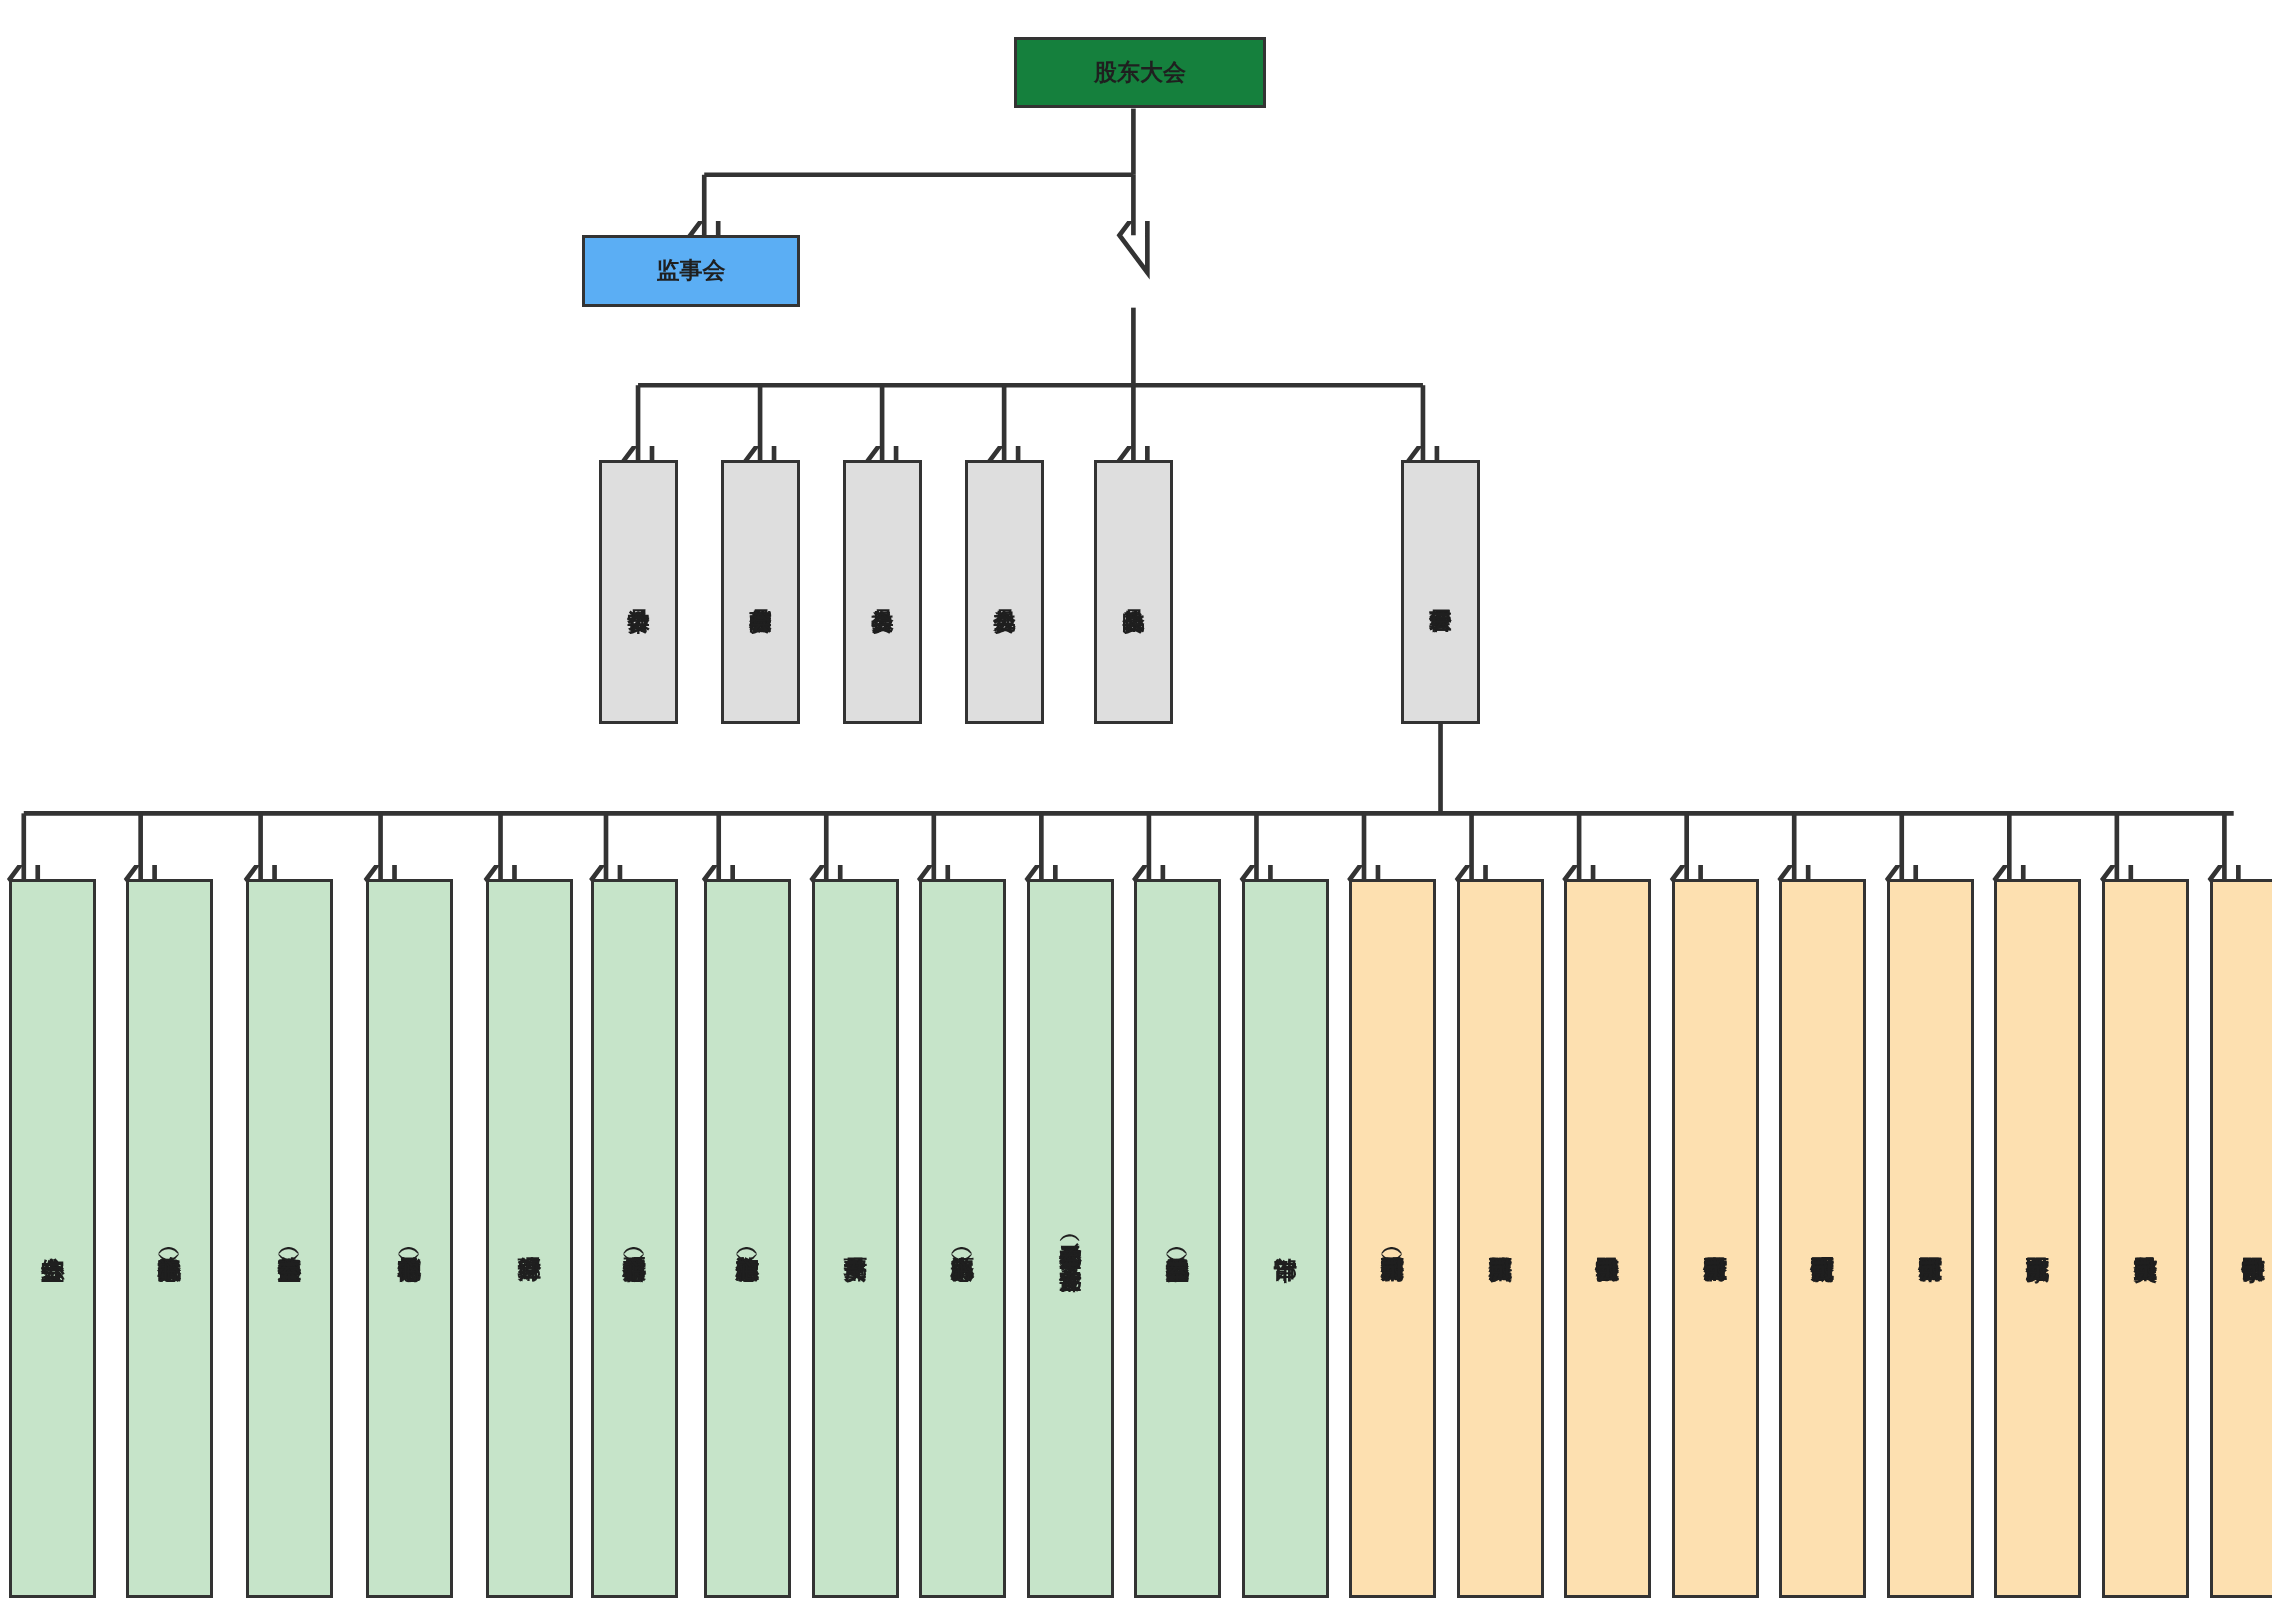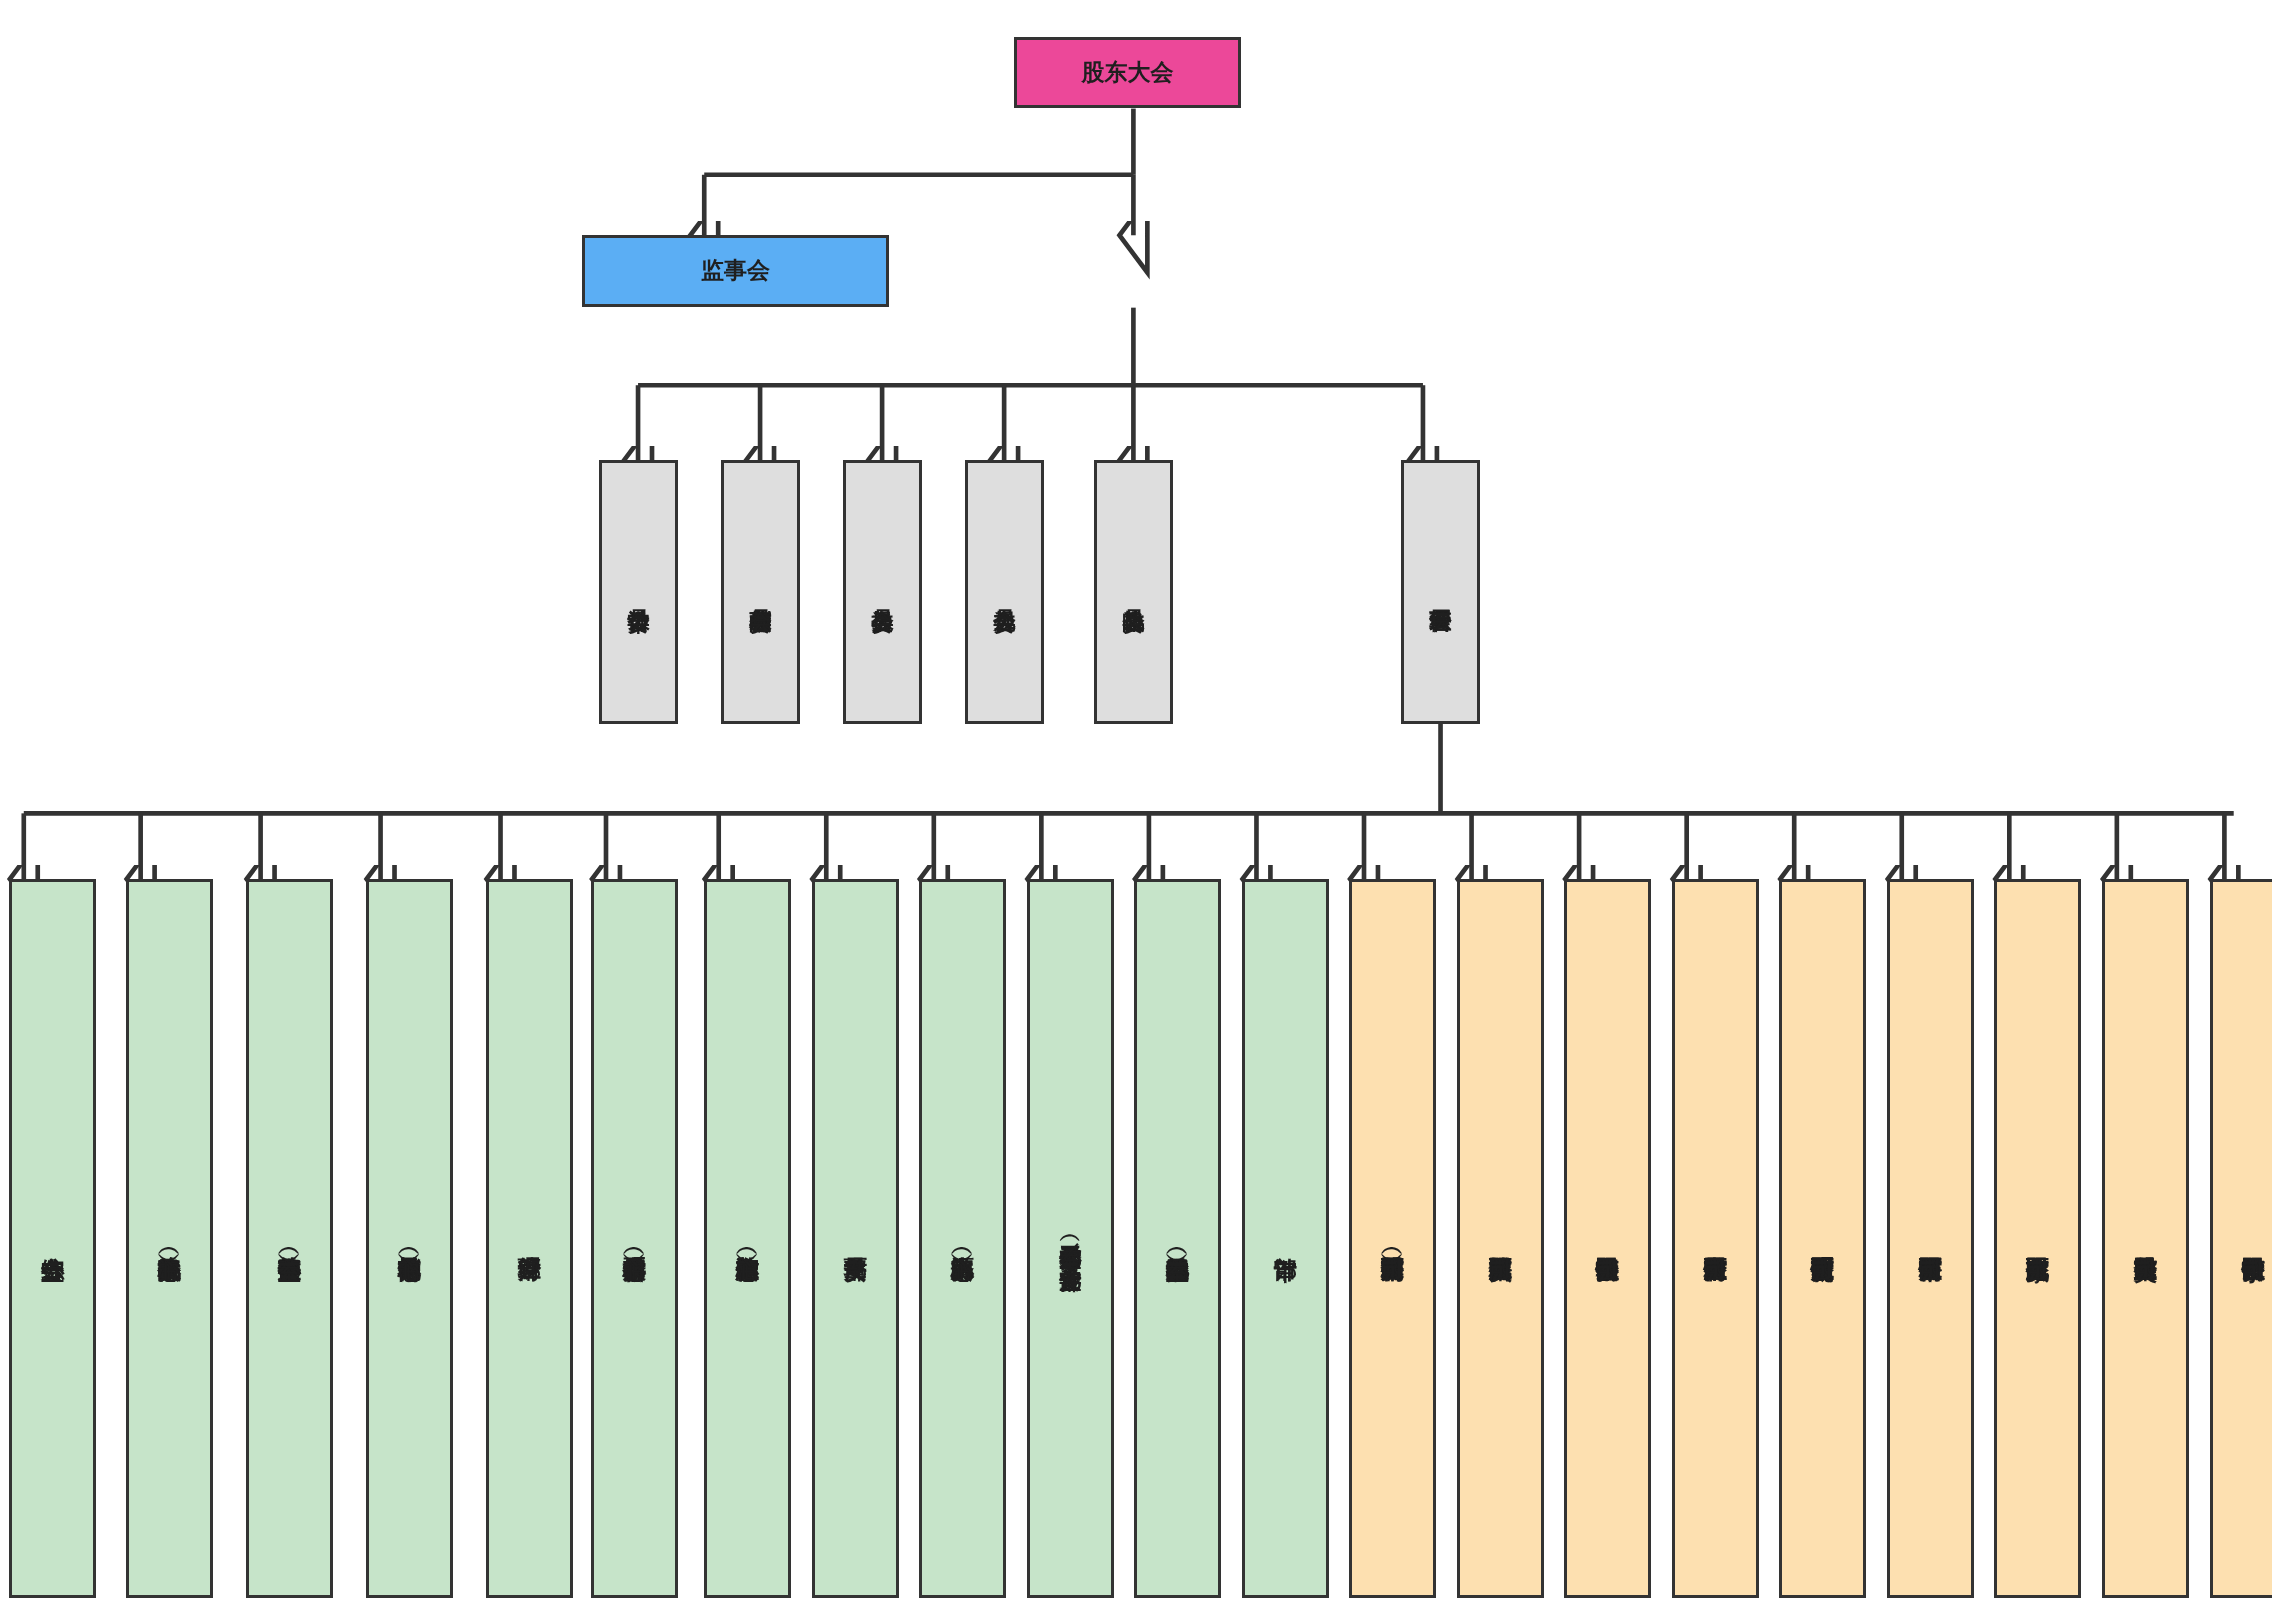--- a/index.html
+++ b/index.html
@@ -72,25 +72,25 @@
     <line x1="2846" y1="1573" x2="2846" y2="1700" stroke-width="9" marker-end="url(#arw)"></line>
     <line x1="3054" y1="1573" x2="3054" y2="1700" stroke-width="9" marker-end="url(#arw)"></line>
     <line x1="3262" y1="1573" x2="3262" y2="1700" stroke-width="9" marker-end="url(#arw)"></line>
     <line x1="3470" y1="1573" x2="3470" y2="1700" stroke-width="9" marker-end="url(#arw)"></line>
     <line x1="3678" y1="1573" x2="3678" y2="1700" stroke-width="9" marker-end="url(#arw)"></line>
     <line x1="3886" y1="1573" x2="3886" y2="1700" stroke-width="9" marker-end="url(#arw)"></line>
     <line x1="4094" y1="1573" x2="4094" y2="1700" stroke-width="9" marker-end="url(#arw)"></line>
     <line x1="4302" y1="1573" x2="4302" y2="1700" stroke-width="9" marker-end="url(#arw)"></line>
   </svg>
 
-  <div class="node h lvl0" style="left: 1014px; top: 37px; width: 227px; height: 71px; font-size: 23px; background: #ec4899;">
+  <div class="node h lvl0" style="left: 1014px; top: 37px; width: 252px; height: 71px; font-size: 23px; background: #15803d;">
     <span class="label">股东大会</span>
   </div>
 
-  <div class="node h lvl1" style="left: 582px; top: 235px; width: 307px; height: 72px; font-size: 23px; background: rgb(91, 174, 244);">
+  <div class="node h lvl1" style="left: 582px; top: 235px; width: 218px; height: 72px; font-size: 23px; background: rgb(91, 174, 244);">
     <span class="label">监事会</span>
   </div>
 
   <div class="node v lvl2" style="left: 599px; top: 460px; width: 79px; height: 264px; font-size: 22px; background: rgb(222, 222, 222);">
     <span class="label">审计委员会</span>
   </div>
   <div class="node v lvl2" style="left: 721px; top: 460px; width: 79px; height: 264px; font-size: 22px; background: rgb(222, 222, 222);">
     <span class="label">薪酬与考核委员会</span>
   </div>
   <div class="node v lvl2" style="left: 843px; top: 460px; width: 79px; height: 264px; font-size: 22px; background: rgb(222, 222, 222);">

